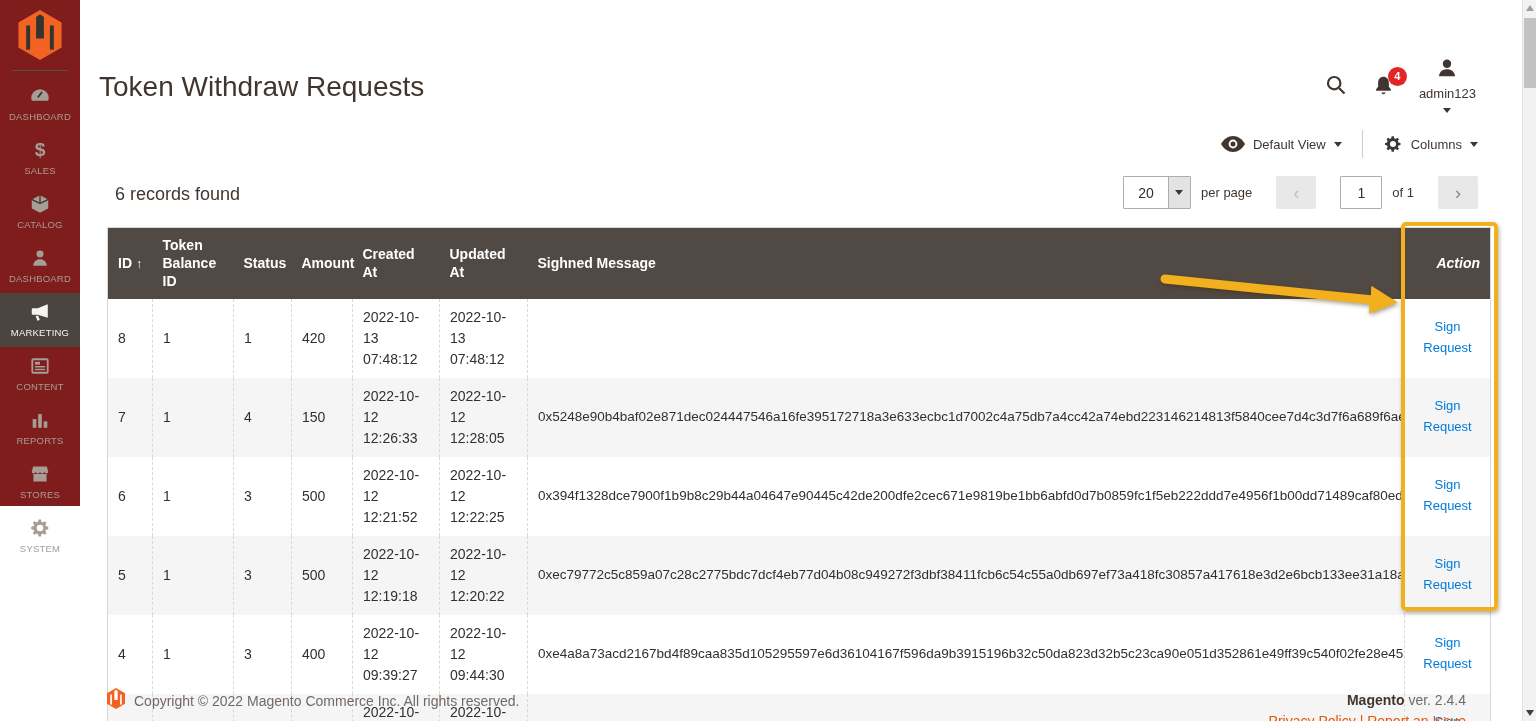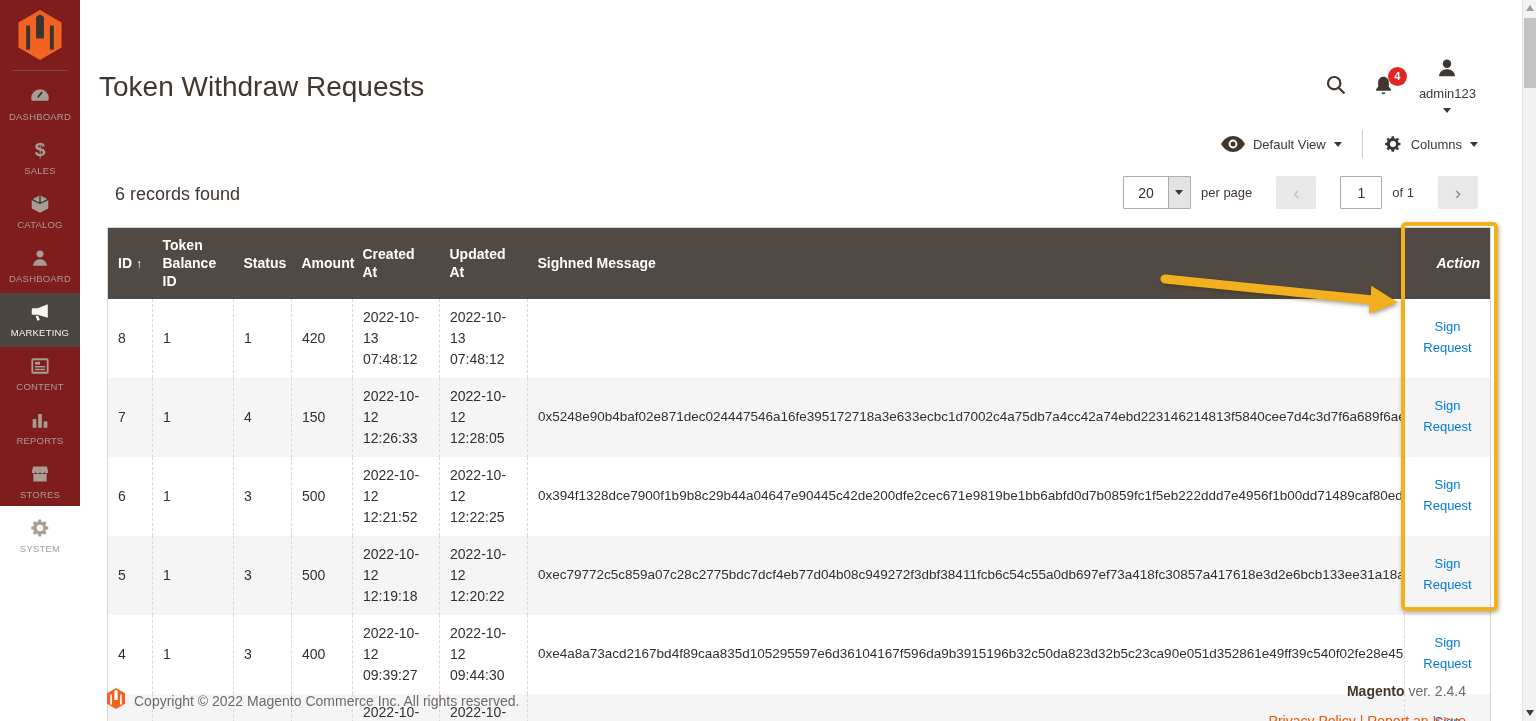--- a/index.html
+++ b/index.html
@@ -58,21 +58,21 @@
   .grid-table tbody td.col-action { text-align:center; }
   .sign-link { color:#007bdb; text-decoration:none; font-size:13px; display:inline-block; width:52px; line-height:1.6; }
 
   
   .action-highlight { position:absolute; top:-5px; right:-7px; width:97px; height:389px; border:4px solid #f2b01e; border-radius:5px; pointer-events:none; box-shadow:1px 2px 4px rgba(40,25,0,.35); z-index:6; }
   .callout-arrow { position:absolute; left:1048px; top:40px; pointer-events:none; z-index:7; filter:drop-shadow(1px 2px 2px rgba(60,40,0,.45)); }
 
   
   .footer-left { position:absolute; left:107px; bottom:12px; display:flex; align-items:flex-end; gap:9px; font-size:14px; color:#736963; }
   .footer-right { position:absolute; right:70px; bottom:-8px; text-align:right; font-size:14px; }
-  .footer-version { color:#736963; margin-bottom:14px; }
+  .footer-version { color:#736963; margin-bottom:5px; }
   .footer-version b { color:#41362f; }
   .footer-links { color:#eb5202; }
   .footer-links a { color:#eb5202; text-decoration:none; }
 
   
   .scrollbar { position:absolute; right:0; top:0; width:14px; height:721px; background:#f2f2f2; border-left:1px solid #e2e2e2; z-index:8; }
   .sb-up { position:absolute; top:5px; left:3px; width:0; height:0; border-left:4px solid transparent; border-right:4px solid transparent; border-bottom:6px solid #9d9d9d; }
   .sb-thumb { position:absolute; top:18px; left:1px; width:12px; height:70px; background:#c2c2c2; }
   .sb-down { position:absolute; bottom:5px; left:3px; width:0; height:0; border-left:4px solid transparent; border-right:4px solid transparent; border-top:6px solid #3f3f3f; }
 </style>

